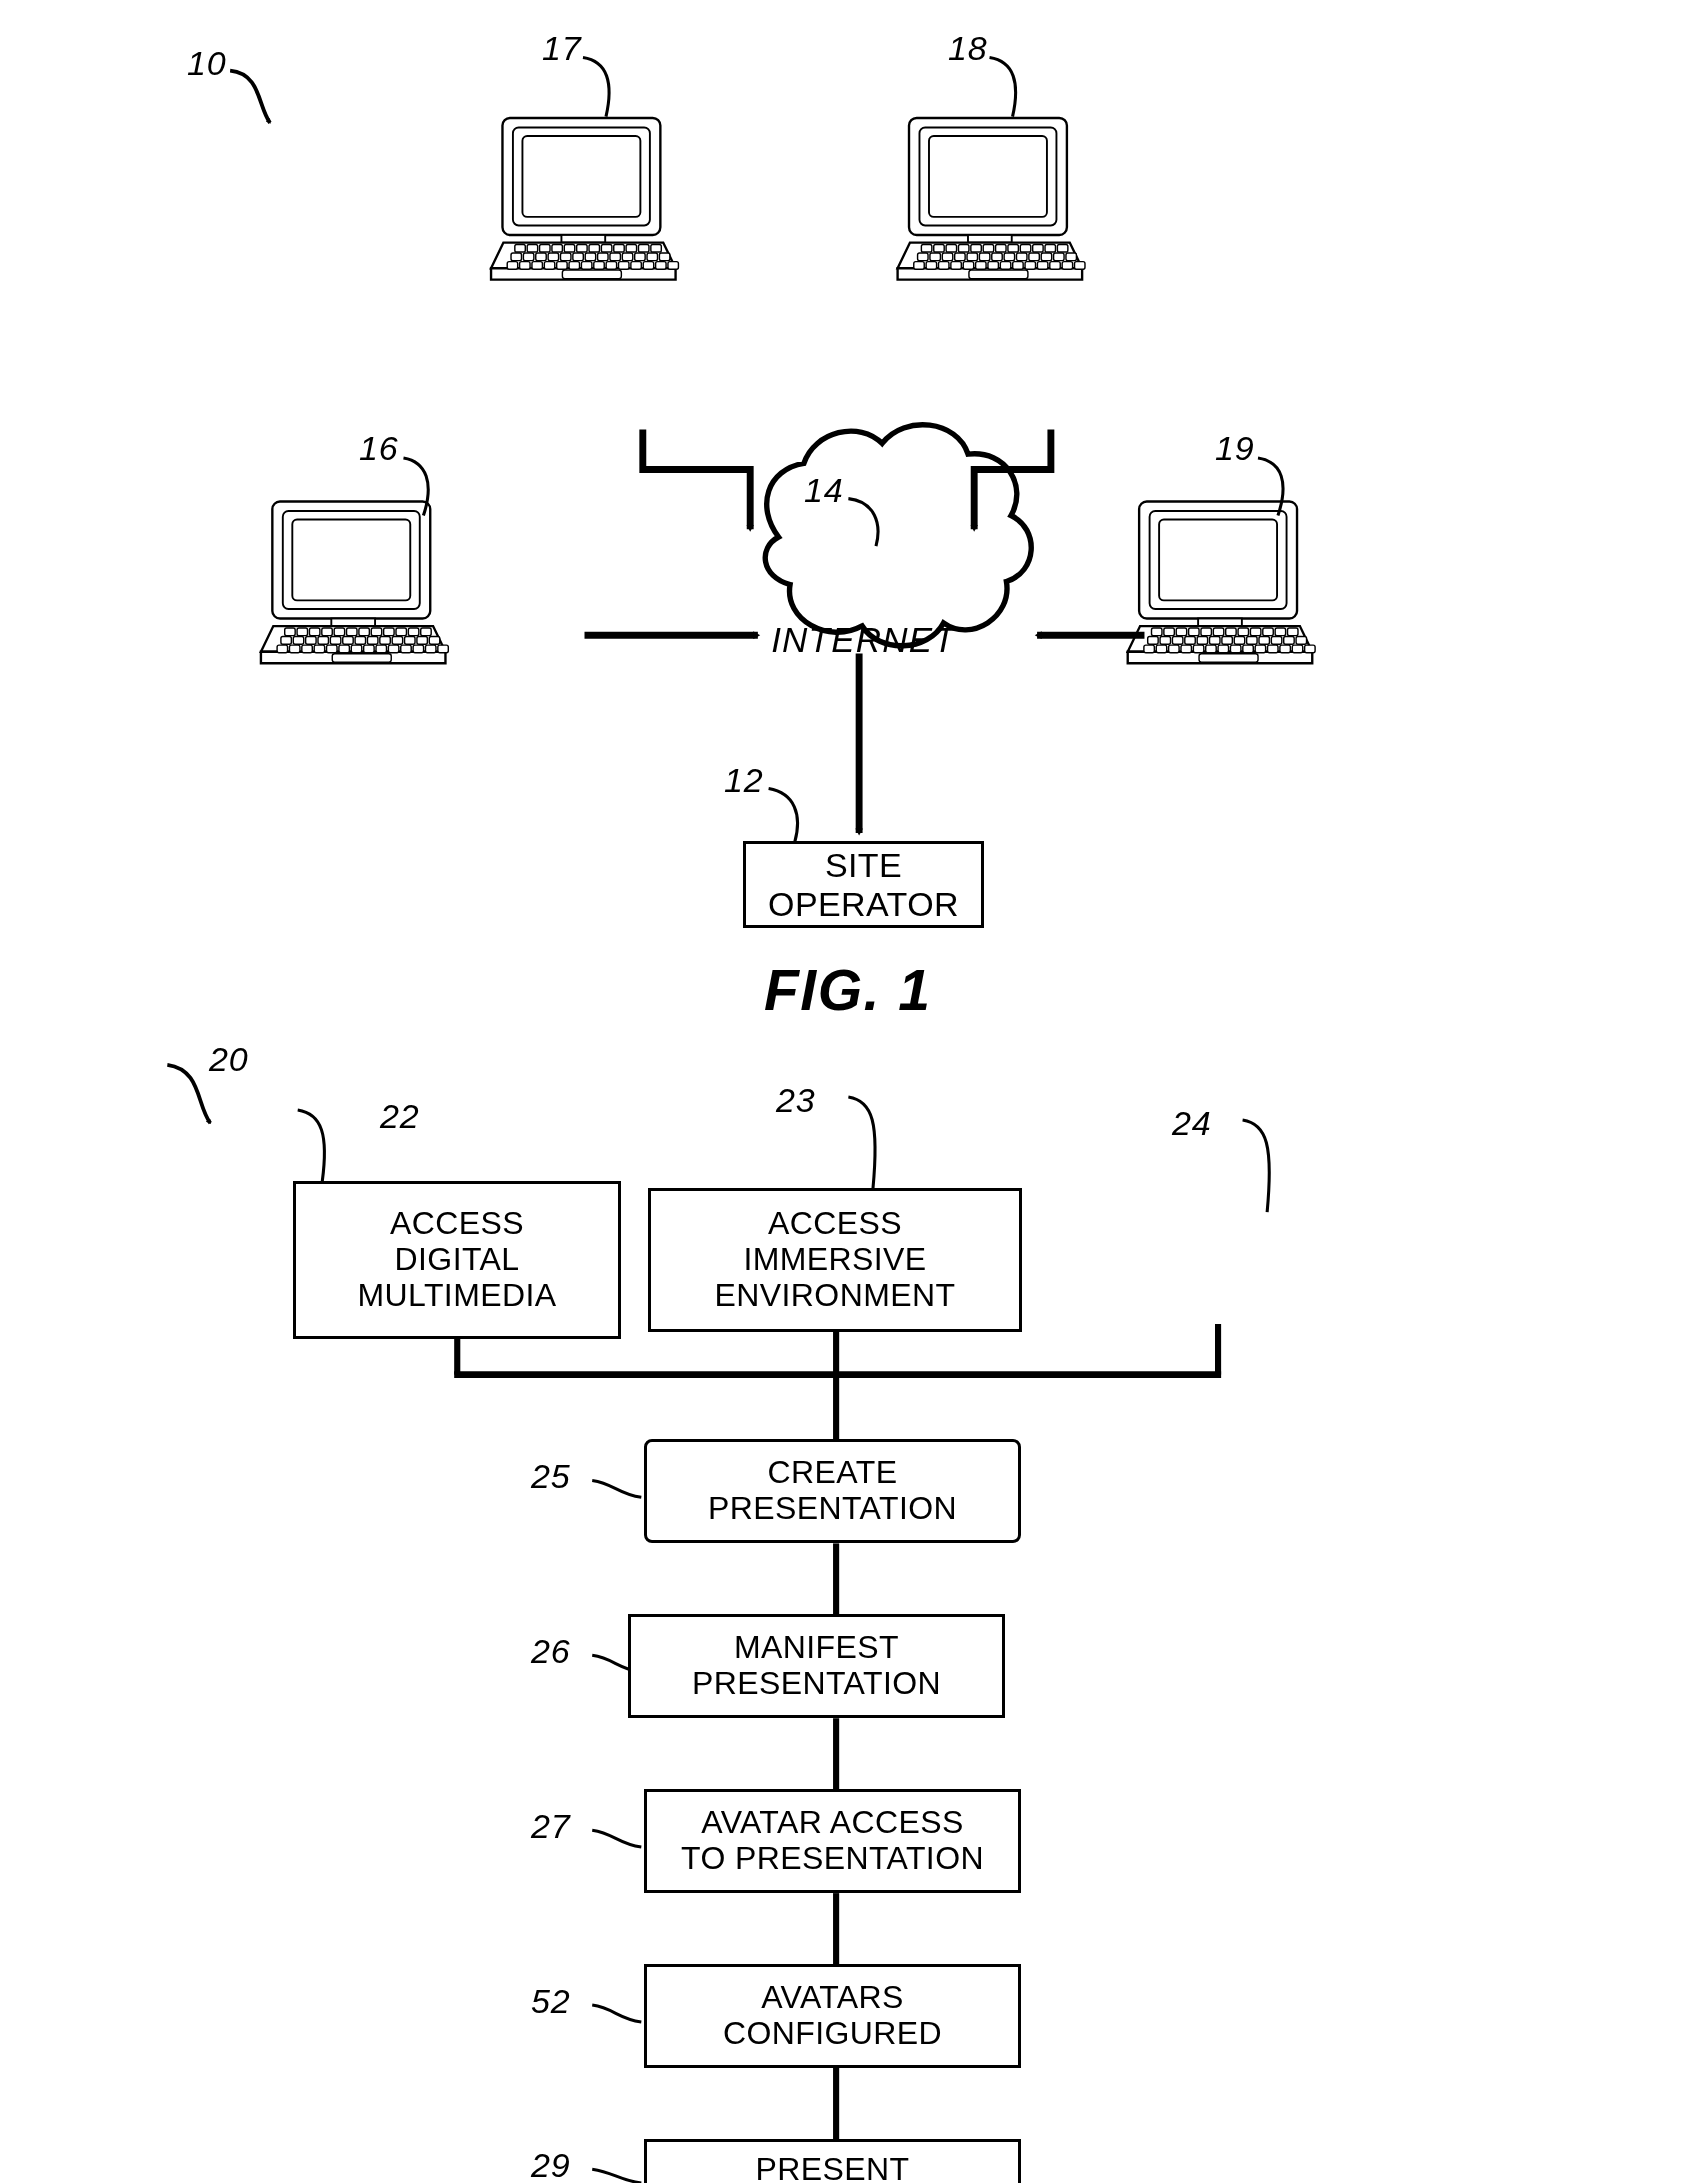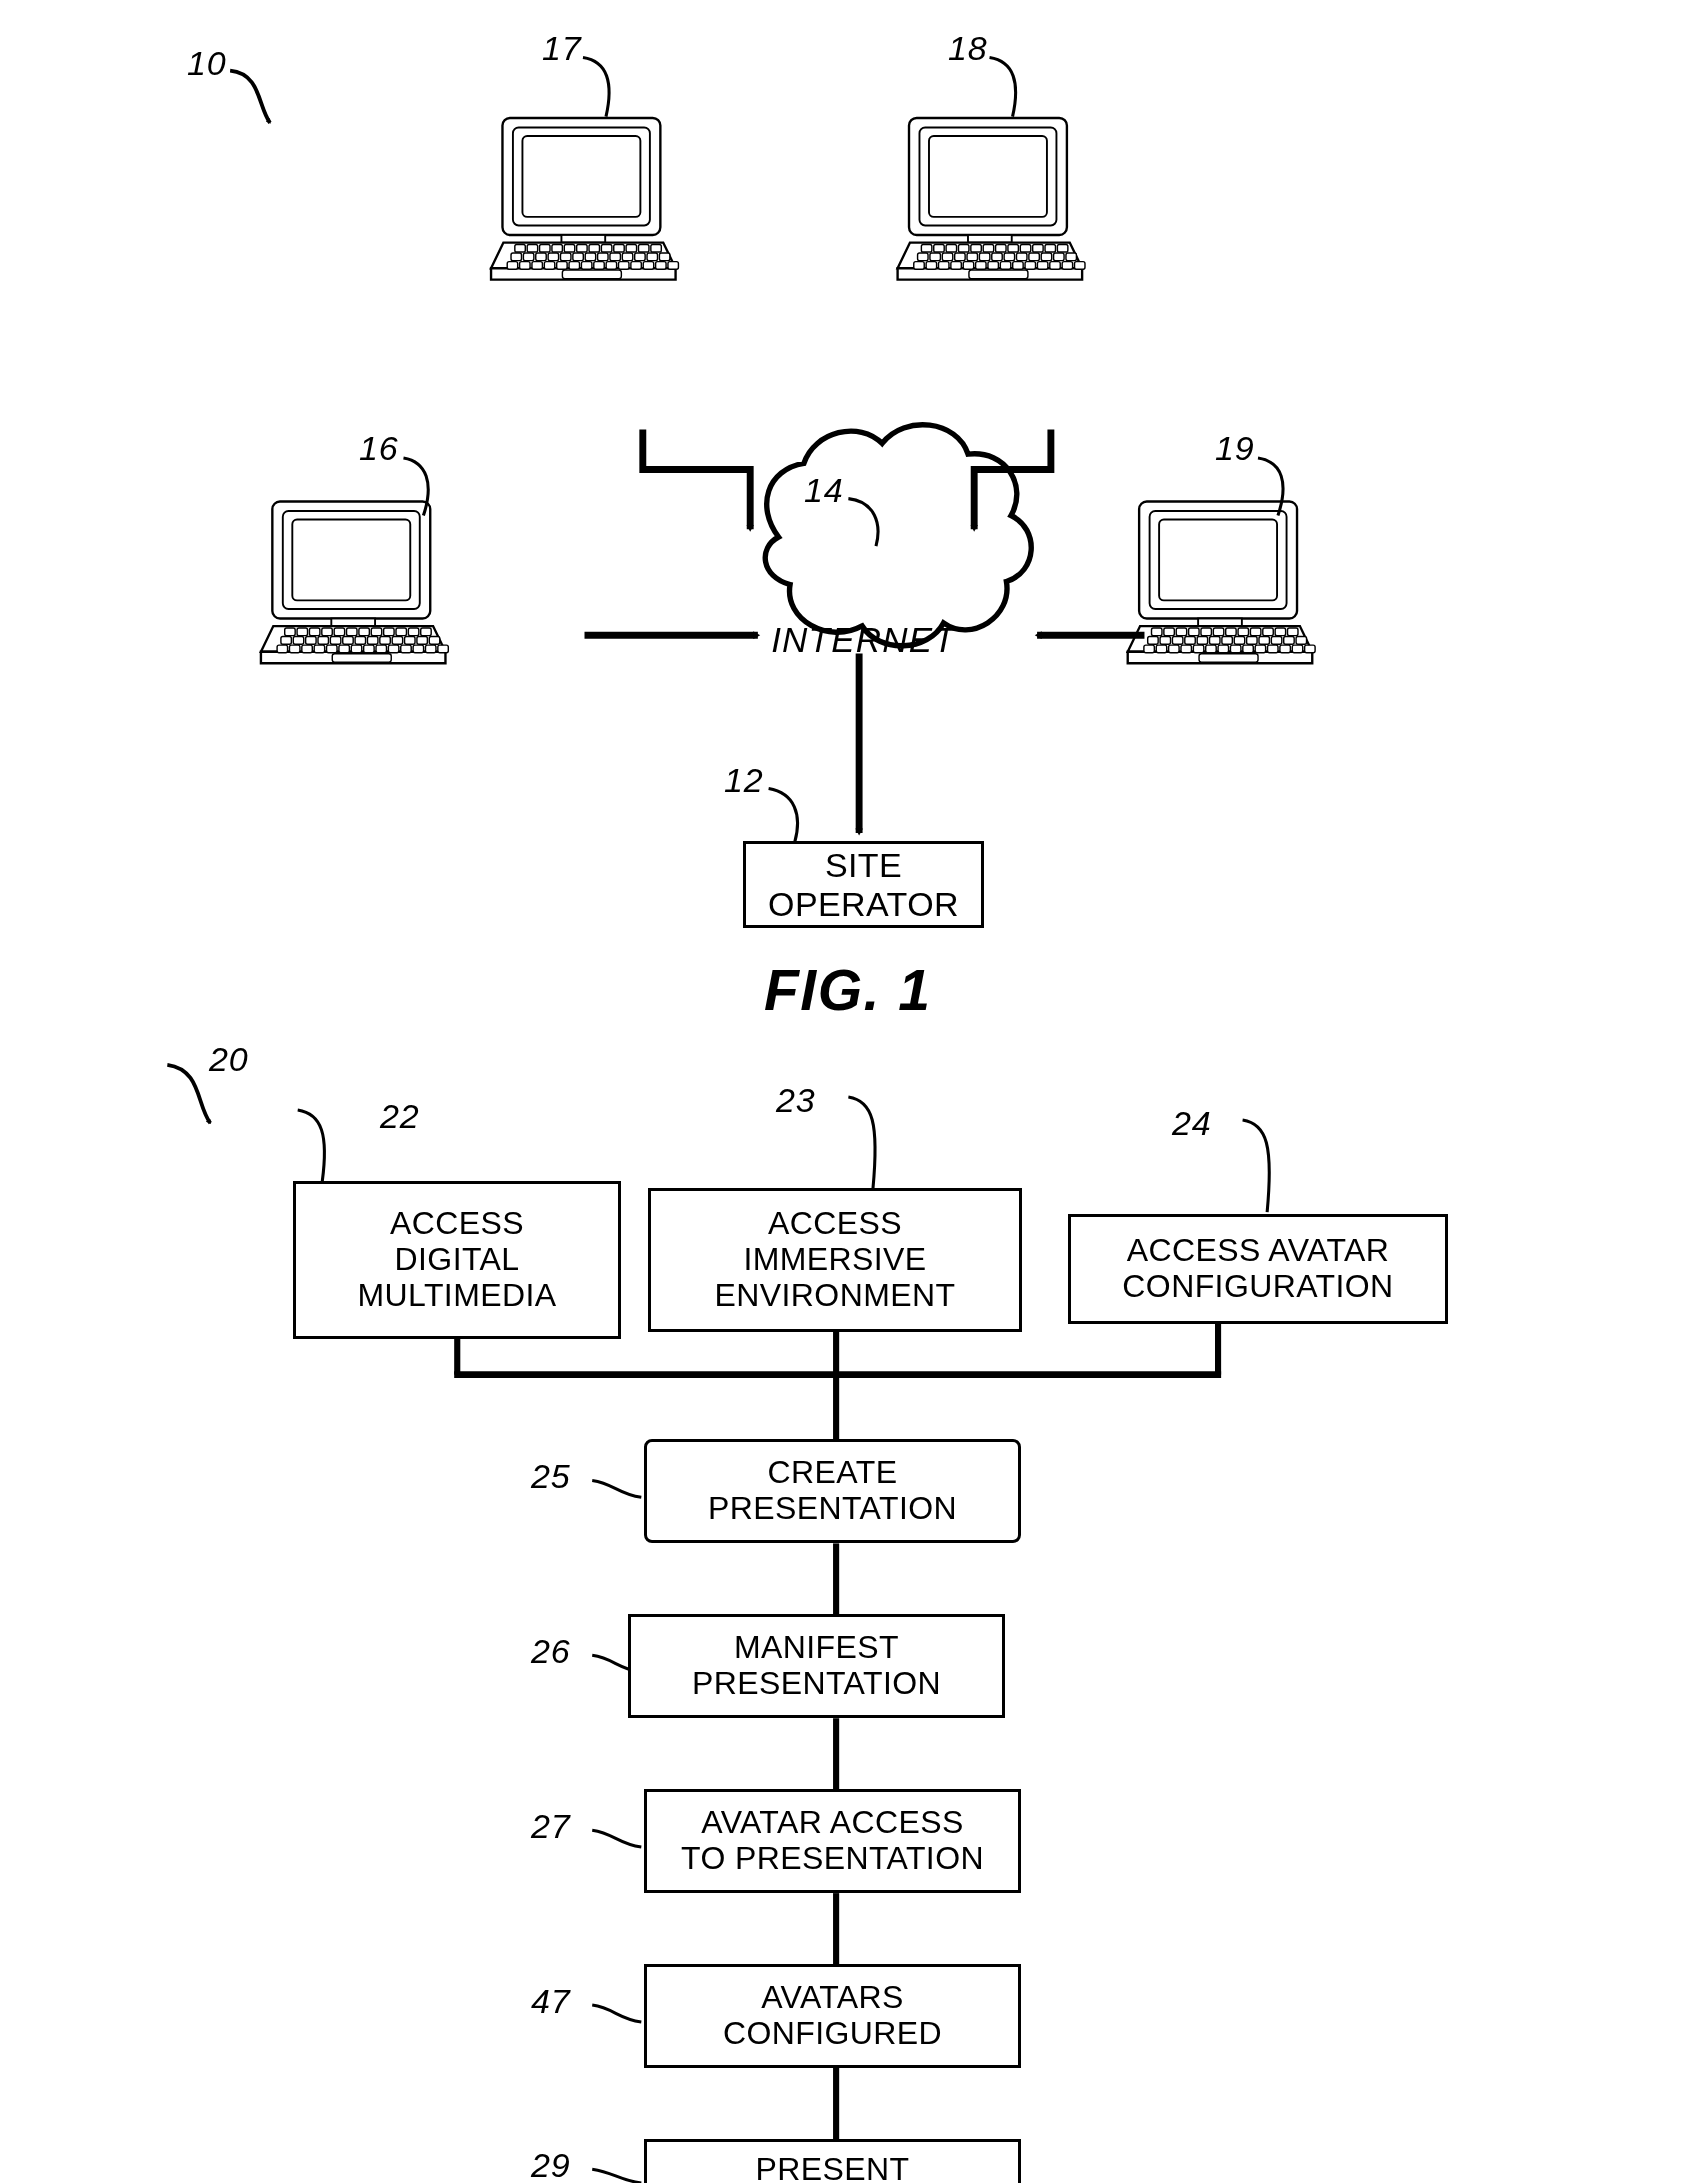--- a/index.html
+++ b/index.html
@@ -251,34 +251,32 @@
   <div class="refnum" style="left:776px; top:1083px;">23</div>
 
   <div class="refnum" style="left:1172px; top:1106px;text-align:center;">24</div>
 
   <div class="refnum" style="left:531px; top:1459px;">25</div>
 
   <div class="refnum" style="left:531px; top:1634px;">26</div>
 
   <div class="refnum" style="left:531px; top:1809px;">27</div>
 
-  <div class="refnum" style="left:531px; top:1984px;">47</div>
+  <div class="refnum" style="left:531px; top:1984px;">52</div>
 
   <div class="refnum" style="left:531px; top:2148px;">29</div>
 
   <div class="fbox" style="left:293px; top:1181px; width:328px; height:158px;">ACCESS
 DIGITAL
 MULTIMEDIA</div>
 
   <div class="fbox" style="left:648px; top:1188px; width:374px; height:144px;">ACCESS
 IMMERSIVE
 ENVIRONMENT</div>
 
-  <div class="fbox" style="left:1068px; top:1214px; width:380px; height:110px;">ACCESS AVATAR
-CONFIGURATION</div>
 
   <div class="fbox" style="left:644px; top:1439px; width:377px; height:104px;border-radius:8px;">CREATE
 PRESENTATION</div>
 
   <div class="fbox" style="left:628px; top:1614px; width:377px; height:104px;">MANIFEST
 PRESENTATION</div>
 
   <div class="fbox" style="left:644px; top:1789px; width:377px; height:104px;">AVATAR ACCESS
 TO PRESENTATION</div>
 

